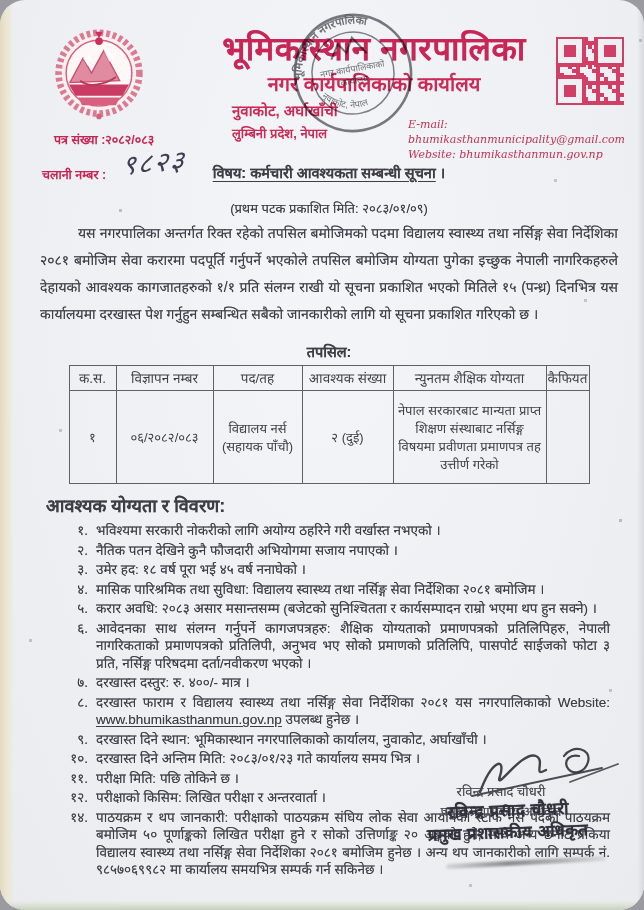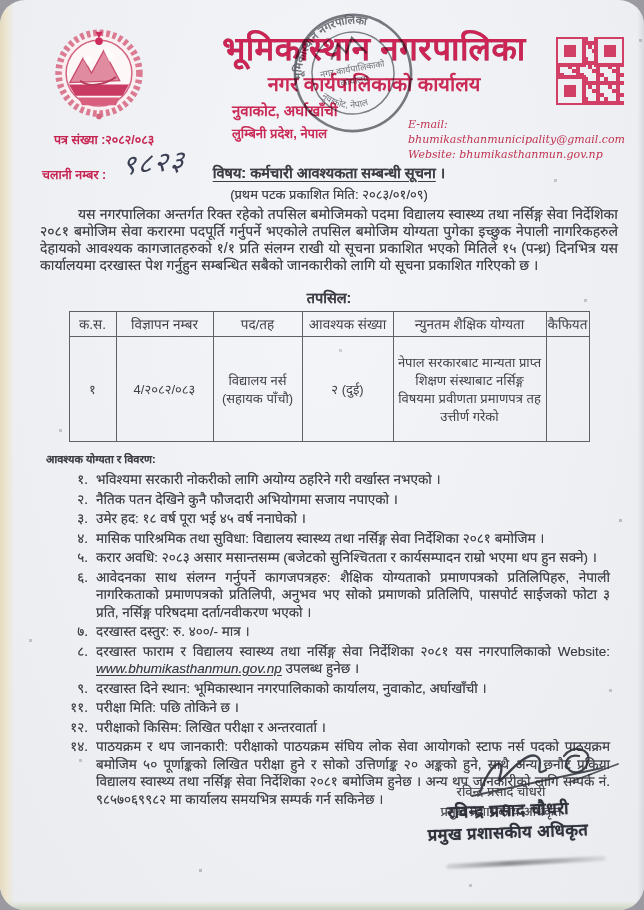--- a/index.html
+++ b/index.html
@@ -35,33 +35,33 @@
   .dispatchline{position:absolute;left:42px;top:166px;font-size:12.5px;font-weight:bold;color:#c62553;}
   .dispatch-value{position:absolute;left:122px;top:143px;font-family:"DejaVu Serif","Liberation Serif",serif;
         font-style:italic;font-size:27px;color:#3a3f54;transform:rotate(-5deg) skewX(-8deg);letter-spacing:2px;}
   .qr{position:absolute;left:556px;top:37px;width:68px;height:68px;}
   .hstamp{position:absolute;left:290px;top:8px;width:126px;height:130px;transform:rotate(-10deg);
         opacity:.82;mix-blend-mode:multiply;}
   
   .body{position:absolute;left:40px;top:162px;width:578px;}
   .subject{text-align:center;font-size:14.5px;font-weight:bold;}
   .subject u{text-underline-offset:3px;}
-  .publish{text-align:center;font-size:13px;margin-top:3px;}
-  .intro{font-size:14px;line-height:17px;text-align:justify;text-indent:38px;margin:3px 0 0 0;}
+  .publish{text-align:center;font-size:13px;margin-top:17px;}
+  .intro{font-size:14px;line-height:27px;text-align:justify;text-indent:38px;margin:3px 0 0 0;}
   .tapasil{text-align:center;font-size:14.5px;font-weight:bold;margin-top:13px;}
   table.vac{border-collapse:collapse;margin:4px auto 0 auto;font-size:13px;color:#413f48;}
-  table.vac td,table.vac th{border:1.4px solid #615f68;text-align:center;padding:16px 4px;font-weight:normal;}
+  table.vac td,table.vac th{border:1.4px solid #615f68;text-align:center;padding:10px 4px;font-weight:normal;}
   table.vac th{font-size:13.5px;padding:3px 0;}
   .c0{width:46px}.c1{width:96px}.c2{width:88px}.c3{width:90px}.c4{width:152px}.c5{width:42px}
-  .details-h{font-size:11px;font-weight:bold;margin:9px 0 5px 6px;}
+  .details-h{font-size:18px;font-weight:bold;margin:9px 0 5px 6px;}
   .list{margin-left:22px;width:548px;}
   .item{display:flex;font-size:13.5px;line-height:17.5px;margin-bottom:2px;}
   .item .num{width:26px;flex:0 0 26px;text-align:right;padding-right:8px;}
   .item .txt{flex:1;text-align:justify;}
-  .ulink{text-decoration:underline;text-underline-offset:2px;font-style:italic;}
+  .ulink{text-decoration:underline;text-underline-offset:2px;}
   
   .sig-area{position:absolute;left:386px;top:742px;width:252px;height:150px;}
   .scribble{position:absolute;left:66px;top:0;width:176px;height:60px;}
   .typed-name{position:absolute;left:10px;top:40px;width:210px;text-align:center;font-size:13px;color:#4a4850;}
   .typed-title{position:absolute;left:10px;top:60px;width:210px;text-align:center;font-size:13px;color:#4a4850;}
   .stamp-name{position:absolute;left:4px;top:56px;width:236px;text-align:center;font-size:17px;font-weight:bold;
         color:#2f323b;transform:rotate(-2deg);letter-spacing:.5px;text-shadow:0 0 1px rgba(40,40,50,.55);}
   .stamp-title{position:absolute;left:4px;top:78px;width:236px;text-align:center;font-size:16.5px;font-weight:bold;
         color:#2f323b;transform:rotate(-2deg);letter-spacing:.5px;text-shadow:0 0 1px rgba(40,40,50,.55);}
   .smudge{position:absolute;left:60px;top:118px;width:160px;height:5px;border-radius:3px;
@@ -220,21 +220,21 @@
           <tr>
         <th class="c0">क.स.</th>
         <th class="c1">विज्ञापन नम्बर</th>
         <th class="c2">पद/तह</th>
         <th class="c3">आवश्यक संख्या</th>
         <th class="c4">न्युनतम शैक्षिक योग्यता</th>
         <th class="c5">कैफियत</th>
       </tr>
       <tr>
         <td>१</td>
-        <td>4/२०८२/०८३</td>
+        <td>०६/२०८२/०८३</td>
         <td>
           <div>विद्यालय नर्स</div>
           <div>(सहायक पाँचौ)</div>
         </td>
         <td>२ (दुई)</td>
         <td>नेपाल सरकारबाट मान्यता प्राप्त शिक्षण संस्थाबाट नर्सिङ्ग विषयमा प्रवीणता प्रमाणपत्र तह उत्तीर्ण गरेको</td>
         <td></td>
       </tr>
     </tbody>
       </table>
@@ -270,20 +270,24 @@
         <span class="num">७.</span>
         <span class="txt">दरखास्त दस्तुर: रु. ४००/- मात्र ।</span>
       </div>
       <div class="item ink">
         <span class="num">८.</span>
         <span class="txt"><span>दरखास्त फाराम र विद्यालय स्वास्थ्य तथा नर्सिङ्ग सेवा निर्देशिका २०८१ यस नगरपालिकाको Website: </span><span class="ulink">www.bhumikasthanmun.gov.np</span><span> उपलब्ध हुनेछ ।</span></span>
       </div>
       <div class="item ink">
         <span class="num">९.</span>
         <span class="txt">दरखास्त दिने स्थान: भूमिकास्थान नगरपालिकाको कार्यालय, नुवाकोट, अर्घाखाँची ।</span>
+      </div>
+      <div class="item ink">
+        <span class="num">१०.</span>
+        <span class="txt">दरखास्त दिने अन्तिम मिति: २०८३/०१/२३ गते कार्यालय समय भित्र ।</span>
       </div>
       <div class="item ink">
         <span class="num">११.</span>
         <span class="txt">परीक्षा मिति: पछि तोकिने छ ।</span>
       </div>
       <div class="item ink">
         <span class="num">१२.</span>
         <span class="txt">परीक्षाको किसिम: लिखित परीक्षा र अन्तरवार्ता ।</span>
       </div>
       <div class="item ink">

